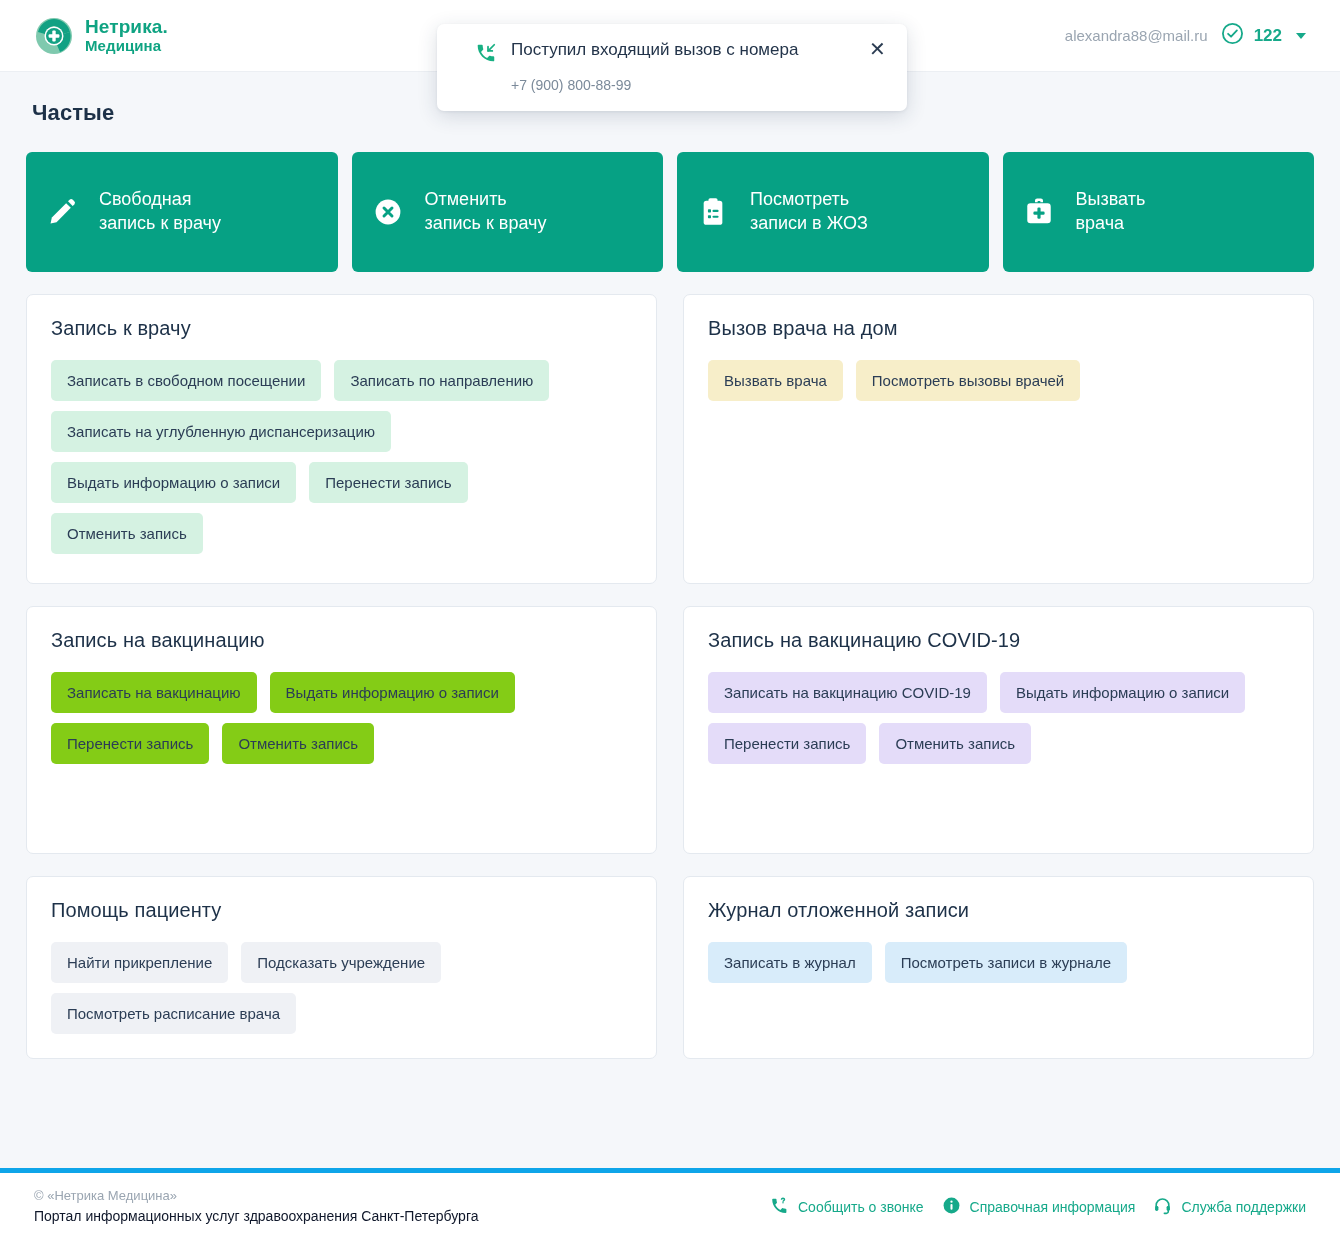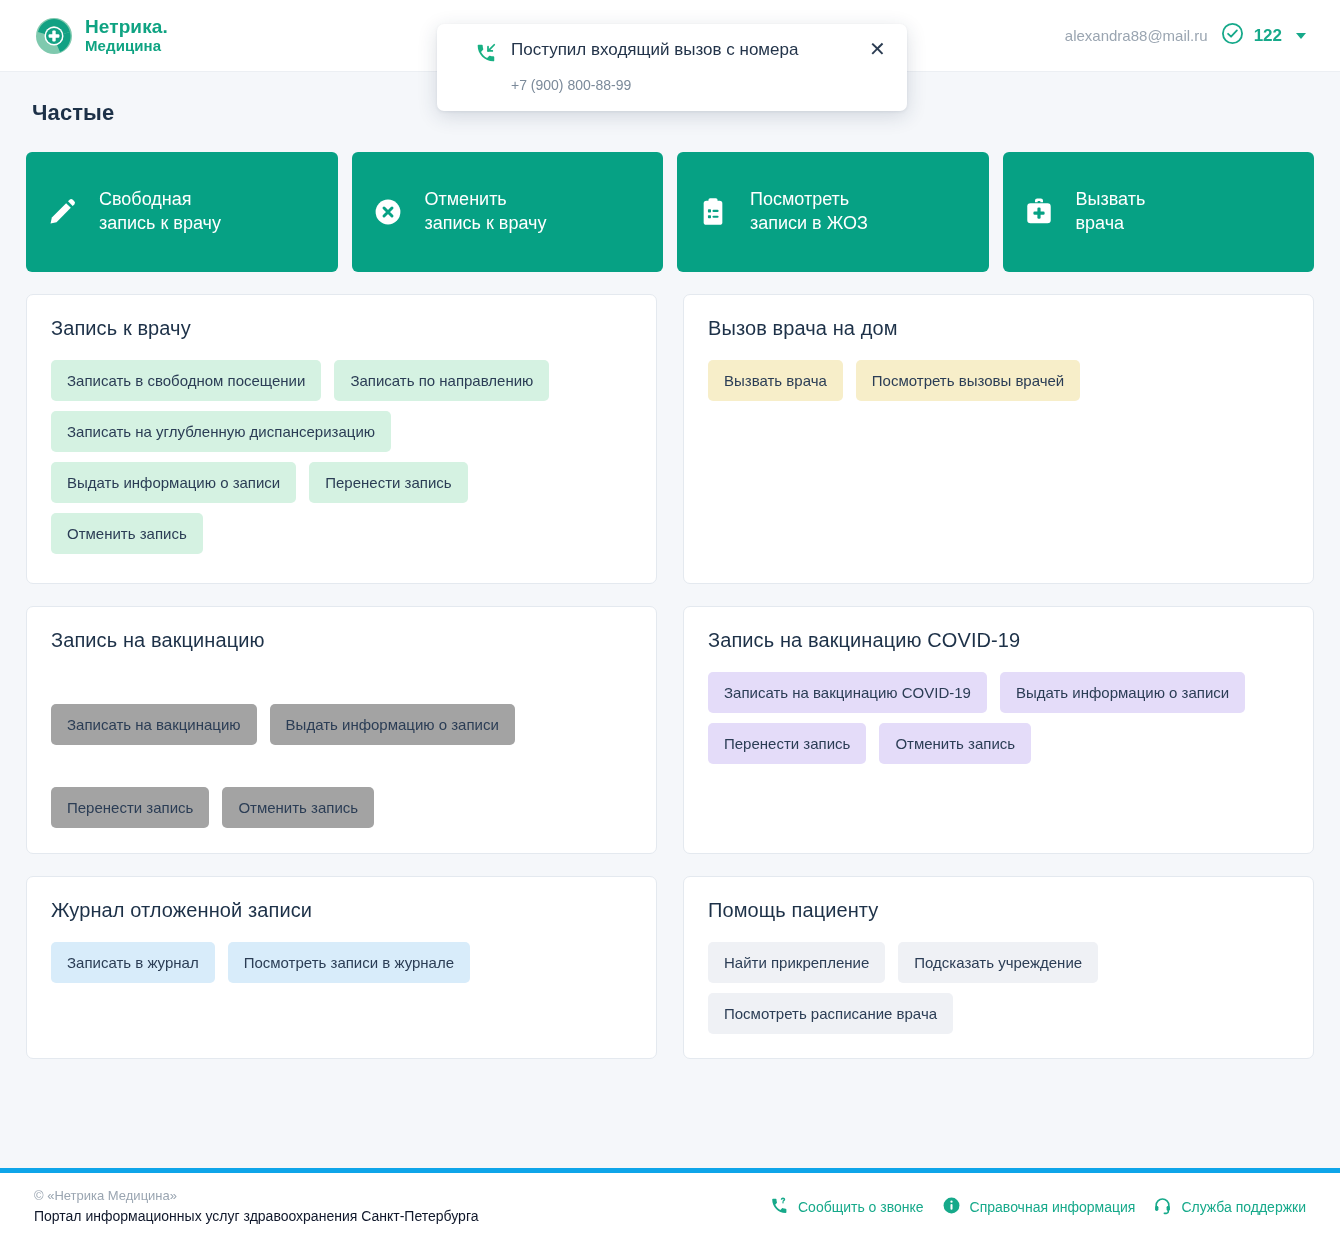--- a/index.html
+++ b/index.html
@@ -93,21 +93,21 @@
     font-size: 20px; color: #1d3148; margin-bottom: 20px; letter-spacing: .1px;
   }
   .chips { display: flex; flex-wrap: wrap; gap: 10px 13px; }
   .chip {
     border-radius: 5px; padding: 13px 16px; font-size: 15px; color: #2b3d55;
     cursor: pointer; border: none; line-height: 1; white-space: nowrap;
     font-family: inherit;
   }
   .chip.green  { background: #d5f2e2; }
   .chip.yellow { background: #f7eec9; }
-  .chip.peach  { background: #a3a3a3; margin-top: 32px; }
+  .chip.peach  { background: #84cc16; }
   .chip.purple { background: #e4dcf9; }
   .chip.blue   { background: #d8ecfa; }
   .chip.gray   { background: #eff1f5; }
 
   
   .footer {
     position: absolute; left: 0; bottom: 0; width: 1340px; height: 72px;
     background: #ffffff; border-top: 5px solid #0ea5e9;
     display: flex; align-items: center; justify-content: space-between;
     padding: 0 34px;
@@ -270,33 +270,33 @@
         <div class="card-title">Запись на вакцинацию COVID-19</div>
         <div class="chips">
           <button class="chip purple">Записать на вакцинацию COVID-19</button>
           <button class="chip purple">Выдать информацию о записи</button>
           <button class="chip purple">Перенести запись</button>
           <button class="chip purple">Отменить запись</button>
         </div>
       </div>
 
       <div class="card card-h3">
-        <div class="card-title">Журнал отложенной записи</div>
-        <div class="chips">
-          <button class="chip blue">Записать в журнал</button>
-          <button class="chip blue">Посмотреть записи в журнале</button>
-        </div>
-      </div>
-
-      <div class="card card-h3">
         <div class="card-title">Помощь пациенту</div>
         <div class="chips">
           <button class="chip gray">Найти прикрепление</button>
           <button class="chip gray">Подсказать учреждение</button>
           <button class="chip gray">Посмотреть расписание врача</button>
+        </div>
+      </div>
+
+      <div class="card card-h3">
+        <div class="card-title">Журнал отложенной записи</div>
+        <div class="chips">
+          <button class="chip blue">Записать в журнал</button>
+          <button class="chip blue">Посмотреть записи в журнале</button>
         </div>
       </div>
 
     </div>
   </div>
 
   <div class="footer">
     <div class="foot-left">
       <div class="foot-copy">© «Нетрика Медицина»</div>
       <div class="foot-desc">Портал информационных услуг здравоохранения Санкт-Петербурга</div>

